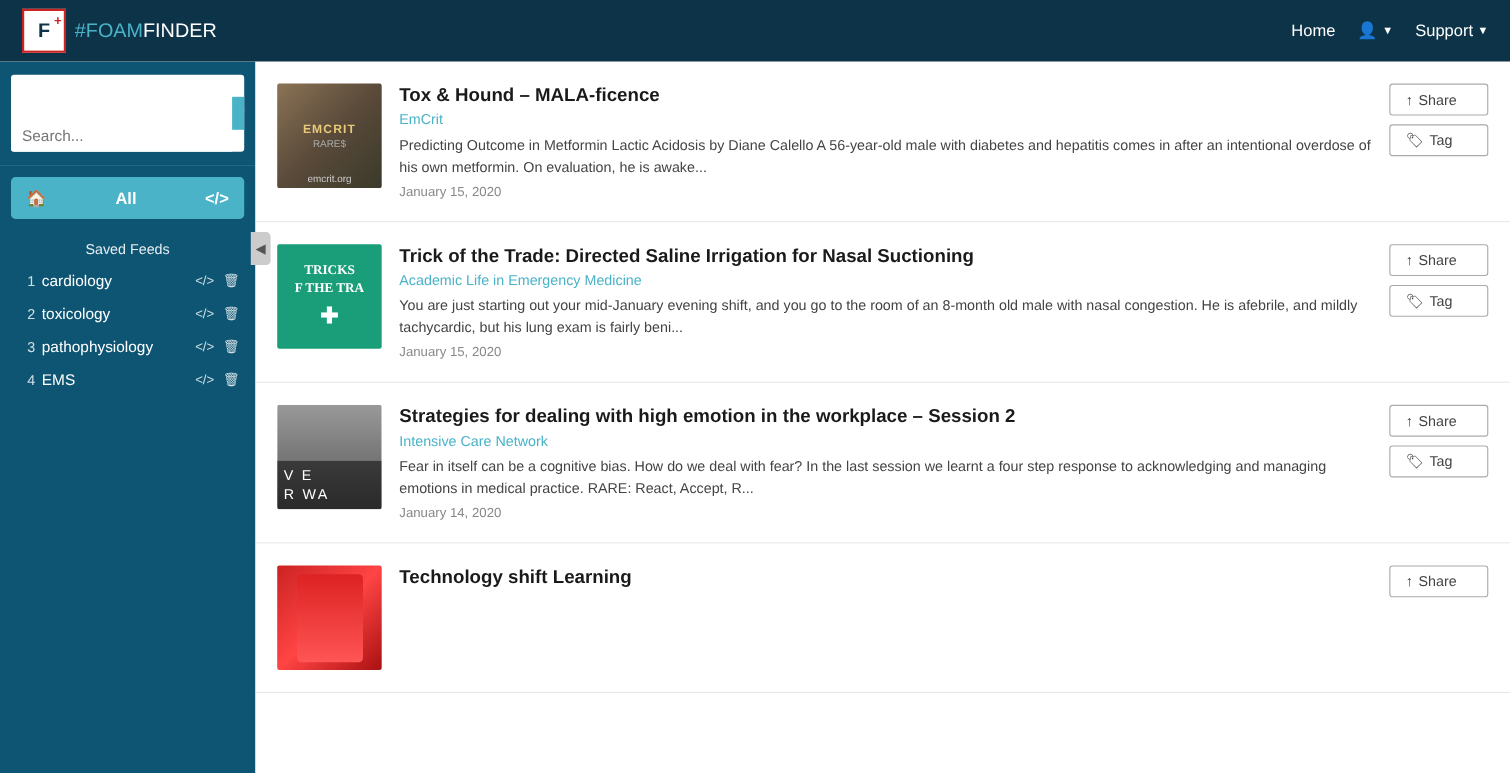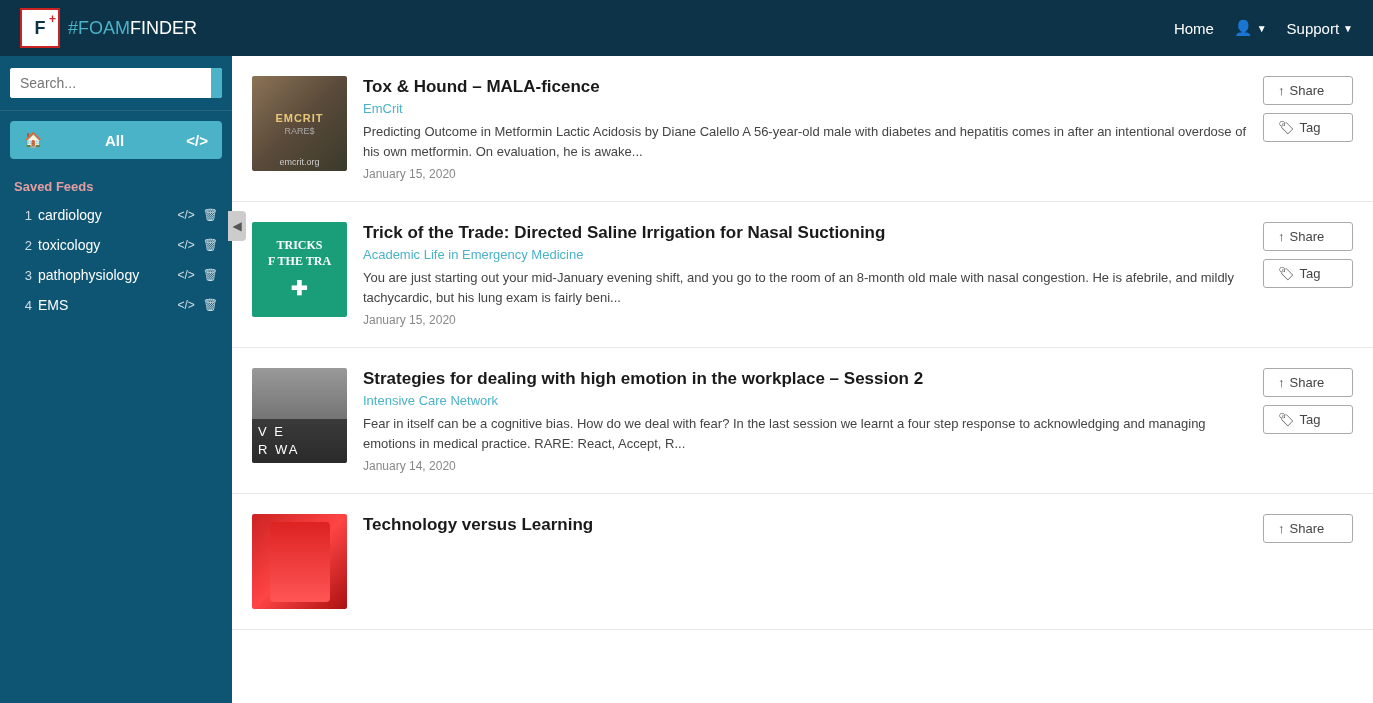--- a/index.html
+++ b/index.html
@@ -98,20 +98,21 @@
       border-radius: 3px;
       overflow: hidden;
     }
     .search-wrapper input {
       border: none;
       outline: none;
       padding: 7px 10px;
       font-size: 14px;
       flex: 1;
       color: #000000;
+      margin-top: 40px;
     }
     .search-wrapper button {
       background: #4ab3c8;
       border: none;
       padding: 7px 10px;
       cursor: pointer;
       color: white;
       font-size: 14px;
     }
 
@@ -146,25 +147,26 @@
       display: flex;
       align-items: center;
       justify-content: center;
       cursor: pointer;
       z-index: 10;
       font-size: 12px;
       color: #555;
     }
 
     .saved-feeds-label {
-      color: #fca5a5;
+      color: #ffffff;
       font-size: 13px;
-      font-weight: bold;
+      font-weight: normal;
       padding: 10px 14px 6px;
       opacity: 0.9;
+      text-align: center;
     }
 
     .feed-item {
       display: flex;
       align-items: center;
       padding: 7px 14px;
       color: white;
       font-size: 14px;
       gap: 6px;
     }
@@ -476,21 +478,21 @@
           <span>Tag</span>
         </button>
       </div>
     </div>
 
     <div class="article-card">
       <div class="article-thumbnail thumb-4">
         <div style="width:60px;height:80px;background:linear-gradient(180deg,#dd2222 0%,#ff5555 100%);border-radius:4px;"></div>
       </div>
       <div class="article-info">
-        <div class="article-title">Technology versus Learning</div>
+        <div class="article-title">Technology shift Learning</div>
       </div>
       <div class="article-actions">
         <button class="btn-share">
           <span>↑</span>
           <span>Share</span>
         </button>
       </div>
     </div>
 
   </main>

